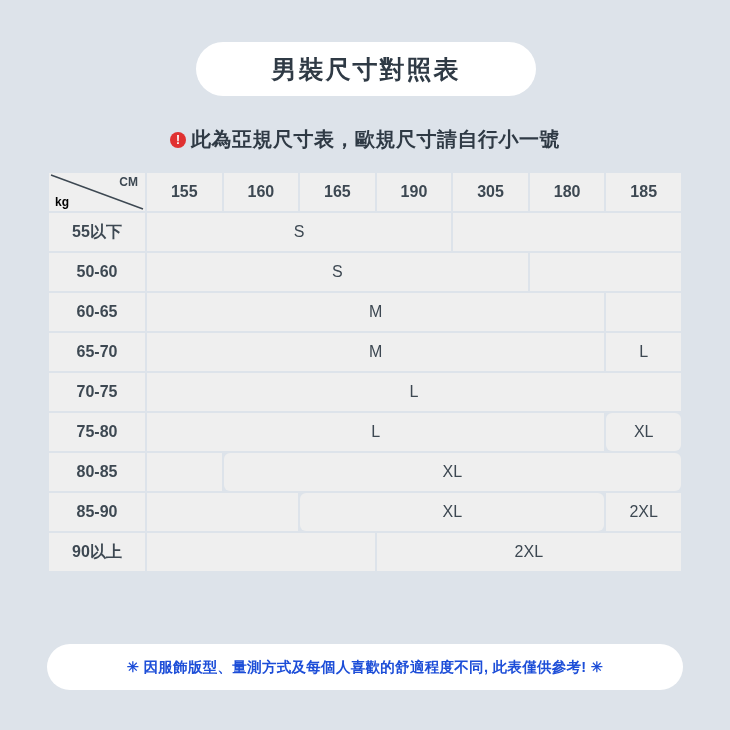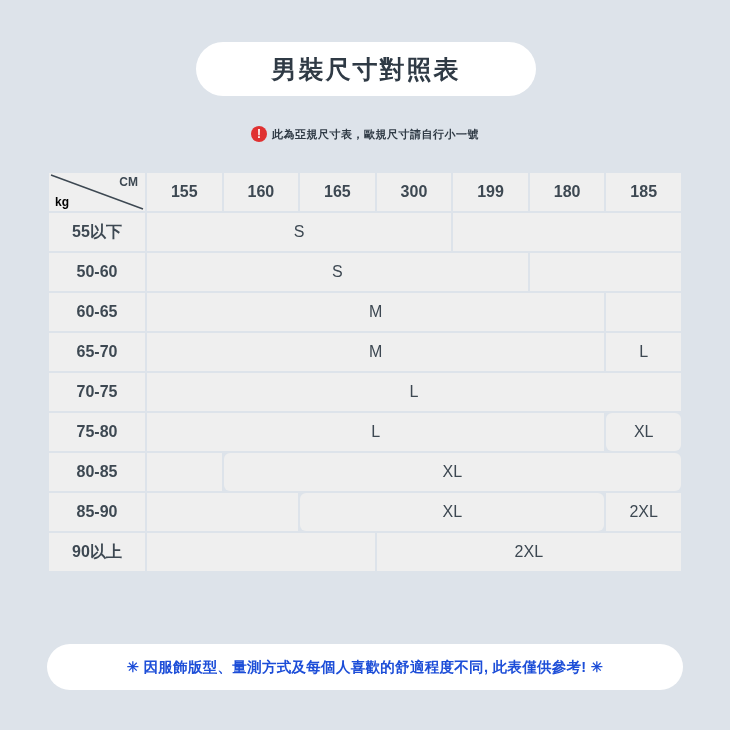--- a/index.html
+++ b/index.html
@@ -58,21 +58,21 @@
     height: 16px;
     border-radius: 50%;
     background: #e03131;
     color: #ffffff;
     font-size: 12px;
     font-weight: bold;
     line-height: 16px;
     text-align: center;
   }
   .notice-text {
-    font-size: 11px;
+    font-size: 20px;
     font-weight: bold;
     color: #2f3a45;
     letter-spacing: 0.5px;
   }
 
   
   .table-wrap {
     position: absolute;
     left: 47px;
     top: 171px;
@@ -195,22 +195,22 @@
                 <svg class="corner-line" viewBox="0 0 96 38" preserveAspectRatio="none">
                   <line x1="2" y1="2" x2="94" y2="36" stroke="#3d4852" stroke-width="1.4"></line>
                 </svg>
                 <span class="corner-cm">CM</span>
                 <span class="corner-kg">kg</span>
               </div>
             </td>
             <td class="colhead">155</td>
             <td class="colhead">160</td>
             <td class="colhead">165</td>
-            <td class="colhead">300</td>
-            <td class="colhead">199</td>
+            <td class="colhead">190</td>
+            <td class="colhead">305</td>
             <td class="colhead">180</td>
             <td class="colhead">185</td>
           </tr>
           <tr>
             <td class="rowhead">55以下</td>
             <td class="c-green" colspan="4">S</td>
             <td class="c-empty" colspan="3"></td>
           </tr>
           <tr>
             <td class="rowhead">50-60</td>

